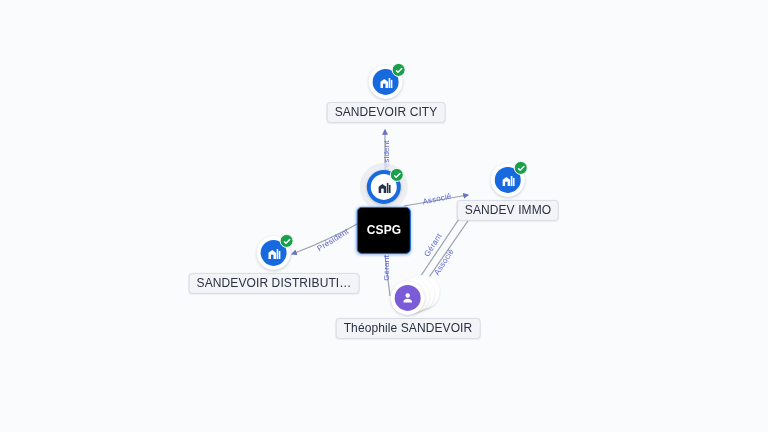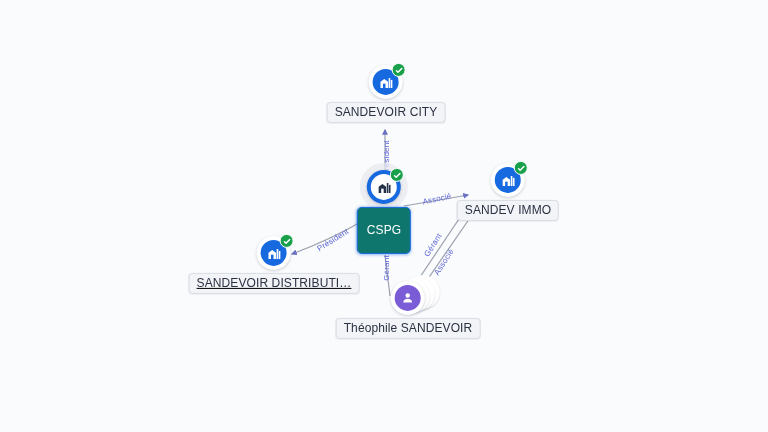--- a/index.html
+++ b/index.html
@@ -99,24 +99,24 @@
     font-size: 12px;
     color: #2a3142;
     white-space: nowrap;
     letter-spacing: .1px;
     line-height: 1.1;
     box-shadow: 0 1px 1px rgba(30,40,70,.06);
     z-index: 5;
     text-align: center;
   }
   .node-label.selected {
-    background: #0f766e;
+    background: #000000;
     border-color: #1769e0;
     color: #ffffff;
-    font-weight: normal;
+    font-weight: bold;
     border-radius: 5px;
     padding: 16px 9px;
     box-shadow: 0 1px 3px rgba(23,105,224,.45);
   }
   
   .edge-label {
     position: absolute;
     font-size: 8px;
     color: #5b63d6;
     white-space: nowrap;
@@ -210,21 +210,21 @@
       </div>
       <div class="badge">
         <svg width="9" height="9" viewBox="0 0 24 24" fill="none" stroke="#ffffff" stroke-width="4" stroke-linecap="round" stroke-linejoin="round">
           <path d="M5 13l4 4L19 7"></path>
         </svg>
       </div>
     </div>
     <div class="node-label">SANDEV IMMO</div>
   </div>
 
-  <div class="node company" style="left:274px; top:265px;text-decoration:underline;">
+  <div class="node company" style="left:274px; top:265px;">
     <div class="node-glyph">
       <div class="ring"></div>
       <div class="disc">
         <svg width="15" height="15" viewBox="0 0 24 24" fill="#ffffff">
           <path d="M3 21V11l6-4.5L15 11v10H3z"></path>
           <rect x="16" y="5" width="2.6" height="16"></rect>
           <rect x="19.4" y="8" width="2.6" height="13"></rect>
           <rect x="7" y="14" width="4" height="7" fill="#1769e0"></rect>
         </svg>
       </div>

